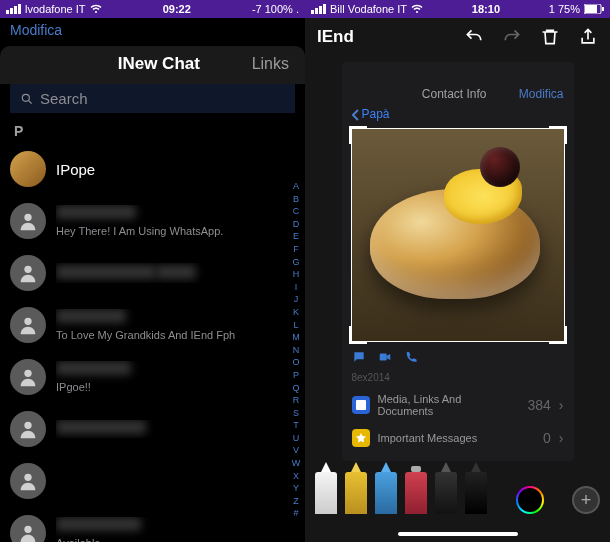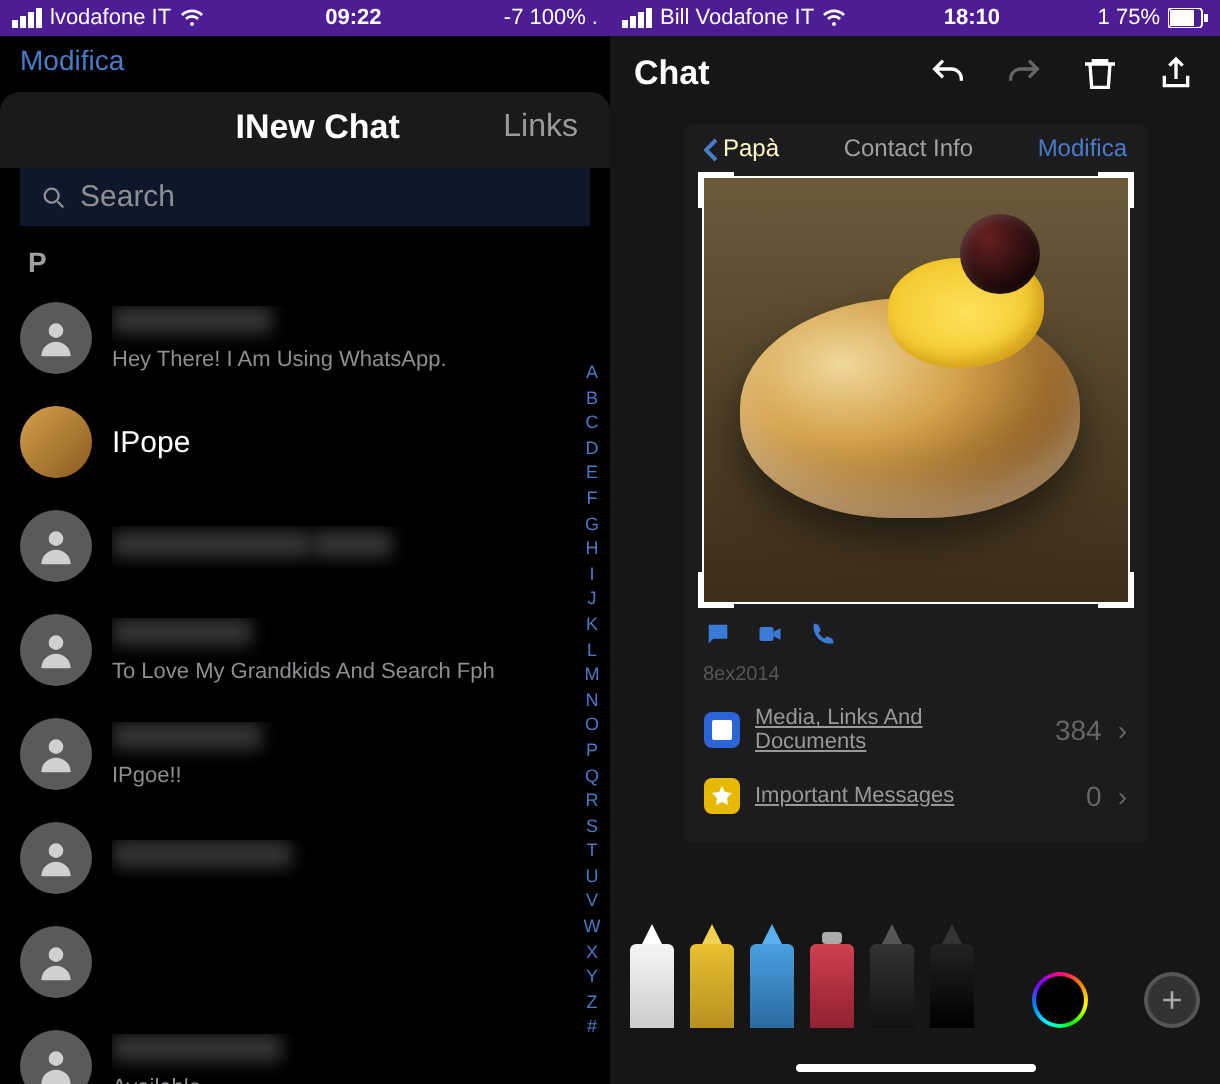--- a/index.html
+++ b/index.html
@@ -34,21 +34,21 @@
     .rn.blur, .rs.blur { filter: blur(4px); background: #333; color: transparent; border-radius: 3px; display: inline-block; height: 14px; }
     .rs { color: #8e8e93; font-size: 11px; margin-top: 2px; }
     .index { position: absolute; right: 2px; top: 180px; bottom: 0; width: 14px; display: flex; flex-direction: column; align-items: center; font-size: 9px; color: #4a7bc9; line-height: 1.4; }
     
     .edit-toolbar { display: flex; align-items: center; justify-content: space-between; padding: 6px 12px; height: 38px; }
     .edit-toolbar .lbl { color: #fff; font-size: 17px; font-weight: 600; }
     .edit-actions { display: flex; gap: 18px; }
     .edit-actions svg { width: 20px; height: 20px; }
     .phone-frame { margin: 6px auto 0; width: 232px; background: #1c1c1e; border-radius: 4px; padding-bottom: 8px; }
     .pf-header { display: flex; align-items: center; justify-content: space-between; padding: 5px 10px; font-size: 12px; }
-    .pf-back { color: #fef9c3; display: flex; align-items: flex-end; gap: 2px; }
+    .pf-back { color: #3b82f6; display: flex; align-items: flex-end; gap: 2px; margin-top: 40px; }
     .pf-title { color: #a0a0a0; }
     .pf-edit { color: #4a7bc9; }
     .crop-area { position: relative; margin: 2px auto; width: 214px; height: 214px; }
     .photo-bg { position: absolute; inset: 0; background: linear-gradient(180deg,#6b5a3a 0%,#3a2e1a 100%); border: 1px solid #fff; }
     .pastry { position: absolute; left: 18px; top: 60px; width: 170px; height: 110px; background: radial-gradient(ellipse at 30% 30%, #f0d89a 0%, #d4a24c 35%, #8a5a1f 70%, #5a3a15 100%); border-radius: 50% 50% 45% 45%; box-shadow: inset 0 -15px 20px rgba(255,255,255,0.3), 0 10px 20px rgba(0,0,0,0.5); }
     .custard { position: absolute; left: 92px; top: 40px; width: 78px; height: 55px; background: radial-gradient(ellipse,#fde15a,#f0c020); border-radius: 50% 40% 60% 50%; box-shadow: inset -4px -4px 8px rgba(180,120,0,0.5); }
     .cherry { position: absolute; left: 128px; top: 18px; width: 40px; height: 40px; background: radial-gradient(circle at 35% 30%,#662020,#1a0808 70%); border-radius: 50%; box-shadow: inset 2px 2px 6px rgba(255,255,255,0.15); }
     .corner { position: absolute; width: 18px; height: 18px; }
     .corner::before, .corner::after { content: ''; position: absolute; background: #fff; }
     .corner::before { width: 18px; height: 2px; }
@@ -59,21 +59,21 @@
     .info-head { display: flex; align-items: center; padding: 6px 10px; background: #1c1c1e; }
     .info-nm { flex: 1; }
     .info-nm .t1 { color: #ddd; font-size: 12px; }
     .info-nm .t2 { color: #666; font-size: 9px; }
     .info-acts { display: flex; gap: 12px; }
     .info-acts svg { width: 14px; height: 14px; }
     .info-date { color: #555; font-size: 10px; padding: 2px 10px 4px; }
     .info-row { display: flex; align-items: center; padding: 6px 10px; gap: 8px; background: #1c1c1e; font-size: 11px; }
     .info-icon { width: 18px; height: 18px; border-radius: 4px; display: flex; align-items: center; justify-content: center; }
     .ic-bl { background: #2a64d6; } .ic-yl { background: #e6b800; }
-    .info-row .lb { flex: 1; color: #999; text-decoration: underline; }
+    .info-row .lb { flex: 1; color: #999; }
     .info-row .ct { color: #666; font-size: 14px; }
     .tools { position: absolute; bottom: 28px; left: 10px; right: 10px; display: flex; align-items: flex-end; gap: 8px; height: 42px; }
     .tool { width: 22px; height: 42px; border-radius: 3px 3px 0 0; position: relative; }
     .t-wh { background: linear-gradient(#f5f5f5,#ccc); } 
     .t-yl { background: linear-gradient(#e8c030,#b89020); } 
     .t-bl { background: linear-gradient(#4aa0e0,#2a6aa0); } 
     .t-rd { background: linear-gradient(#d04050,#902030); } 
     .t-dk { background: linear-gradient(#333,#111); }
     .t-bk { background: linear-gradient(#222,#000); }
     .tool::before { content: ''; position: absolute; top: -10px; left: 50%; transform: translateX(-50%); width: 0; height: 0; border-left: 5px solid transparent; border-right: 5px solid transparent; }
@@ -115,51 +115,51 @@
   <div class="search">
     <svg viewBox="0 0 24 24" fill="#8e8e93">
         <circle cx="10" cy="10" r="6" fill="none" stroke="#8e8e93" stroke-width="2"></circle>
         <line x1="15" y1="15" x2="20" y2="20" stroke="#8e8e93" stroke-width="2"></line>
       </svg>
     <span>Search</span>
   </div>
   <div class="sect-h">P</div>
   <div class="clist">
     <div class="row">
-      <div class="avatar">
-          <svg viewBox="0 0 24 24">
-            <circle cx="12" cy="8" r="4"></circle>
-            <path d="M4 22c0-5 4-8 8-8s8 3 8 8z"></path>
-          </svg>
-        </div>
-      <div class="rtxt"><div class="rn blur" style="width:80px"></div><div class="rs">Hey There! I Am Using WhatsApp.</div></div>
-    </div>
-    <div class="row">
       <div class="avatar photo"></div>
       <div class="rtxt">
           <div class="rn">IPope</div>
         </div>
     </div>
     <div class="row">
       <div class="avatar">
           <svg viewBox="0 0 24 24">
             <circle cx="12" cy="8" r="4"></circle>
             <path d="M4 22c0-5 4-8 8-8s8 3 8 8z"></path>
           </svg>
         </div>
+      <div class="rtxt"><div class="rn blur" style="width:80px"></div><div class="rs">Hey There! I Am Using WhatsApp.</div></div>
+    </div>
+    <div class="row">
+      <div class="avatar">
+          <svg viewBox="0 0 24 24">
+            <circle cx="12" cy="8" r="4"></circle>
+            <path d="M4 22c0-5 4-8 8-8s8 3 8 8z"></path>
+          </svg>
+        </div>
       <div class="rtxt"><div class="rn blur" style="width:100px"></div><div class="rs blur" style="width:40px"></div></div>
     </div>
     <div class="row">
       <div class="avatar">
           <svg viewBox="0 0 24 24">
             <circle cx="12" cy="8" r="4"></circle>
             <path d="M4 22c0-5 4-8 8-8s8 3 8 8z"></path>
           </svg>
         </div>
-      <div class="rtxt"><div class="rn blur" style="width:70px"></div><div class="rs">To Love My Grandkids And Search Fph</div></div>
+      <div class="rtxt"><div class="rn blur" style="width:70px"></div><div class="rs">To Love My Grandkids And IEnd Fph</div></div>
     </div>
     <div class="row">
       <div class="avatar">
           <svg viewBox="0 0 24 24">
             <circle cx="12" cy="8" r="4"></circle>
             <path d="M4 22c0-5 4-8 8-8s8 3 8 8z"></path>
           </svg>
         </div>
       <div class="rtxt"><div class="rn blur" style="width:75px"></div><div class="rs">IPgoe!!</div></div>
     </div>
@@ -240,21 +240,21 @@
     <div class="status-r">
       <span>1 75%</span>
       <svg width="20" height="10" viewBox="0 0 20 10">
           <rect x="0" y="0" width="17" height="10" rx="2" fill="none" stroke="#fff"></rect>
           <rect x="1" y="1" width="12" height="8" fill="#fff"></rect>
           <rect x="18" y="3" width="2" height="4" fill="#fff"></rect>
         </svg>
     </div>
   </div>
   <div class="edit-toolbar">
-    <span class="lbl">Chat</span>
+    <span class="lbl">IEnd</span>
     <div class="edit-actions">
       <svg viewBox="0 0 24 24" fill="none" stroke="#fff" stroke-width="2">
           <path d="M9 14L4 9l5-5M4 9h10a6 6 0 016 6v1"></path>
         </svg>
       <svg viewBox="0 0 24 24" fill="none" stroke="#666" stroke-width="2">
           <path d="M15 14l5-5-5-5M20 9H10a6 6 0 00-6 6v1"></path>
         </svg>
       <svg viewBox="0 0 24 24" fill="none" stroke="#fff" stroke-width="2">
           <path d="M3 6h18M8 6V4h8v2M6 6l1 14h10l1-14"></path>
         </svg>

